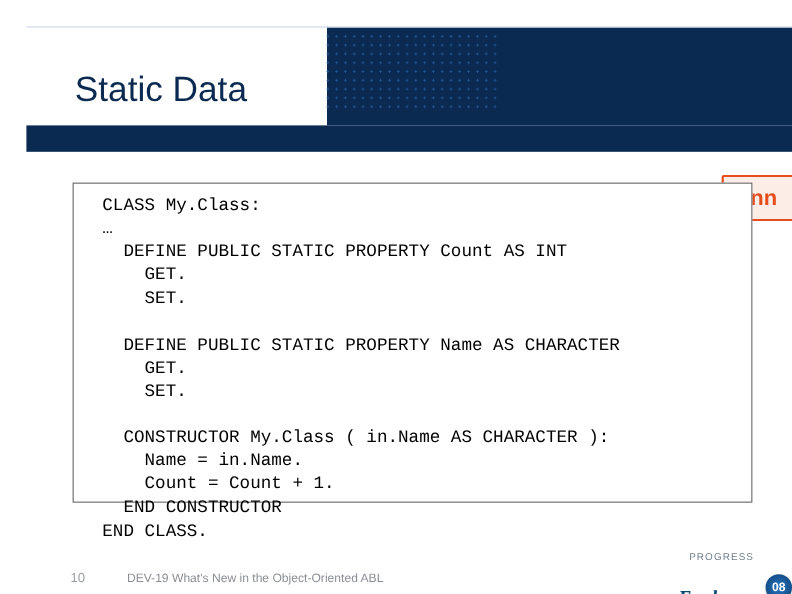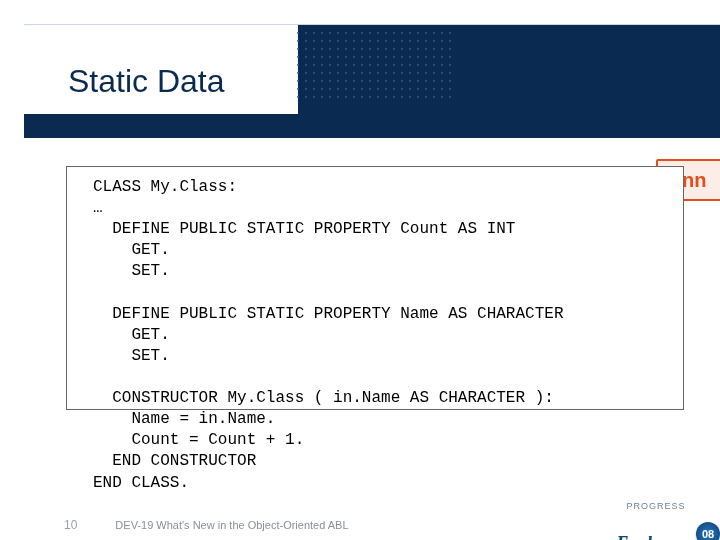--- a/index.html
+++ b/index.html
@@ -29,21 +29,21 @@
     width: 72px; height: 42px;
     border: 2px solid #e64d1c;
     background: #fceee6;
     color: #e64d1c;
     font-size: 20px; font-weight: 600;
     display: flex; align-items: center; 
     padding-right: 4px;
     border-radius: 2px;
   }
   .code-box {
-    position: absolute; top: 142px; left: 42px; width: 618px; height: 244px;
+    position: absolute; top: 142px; left: 42px; width: 618px; height: 291px;
     background: #fff; border: 1px solid #666;
     padding: 10px 14px 10px 14px;
     font-family: "Courier New", Courier, monospace;
     font-size: 16px; line-height: 1.32;
     white-space: pre;
   }
   .footer {
     position: absolute; left: 0; bottom: 0; width: 720px; height: 52px;
     display: flex; align-items: flex-end; justify-content: space-between;
     padding: 0 16px 8px 16px;

